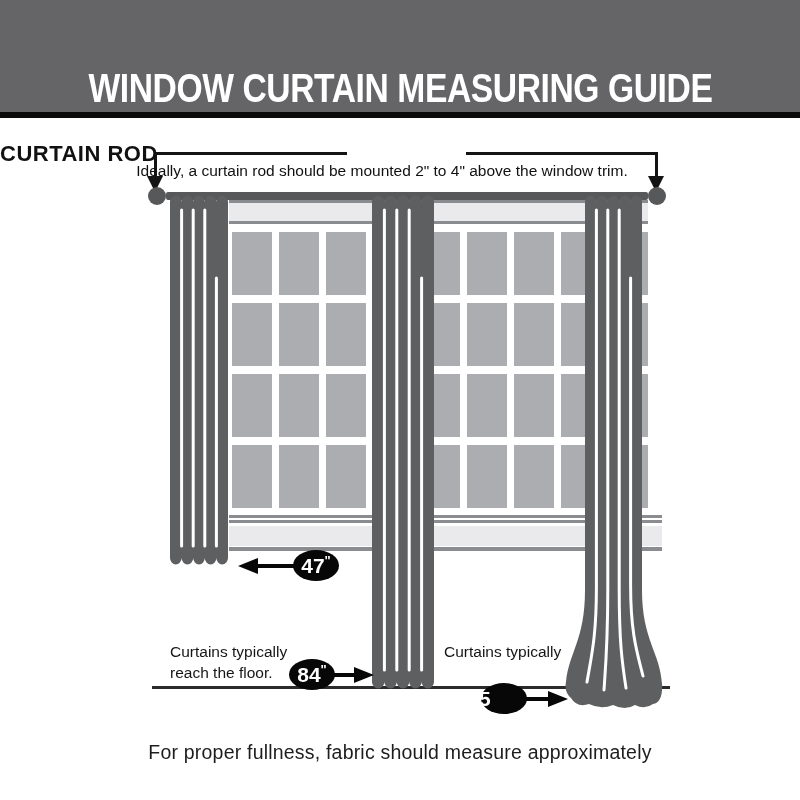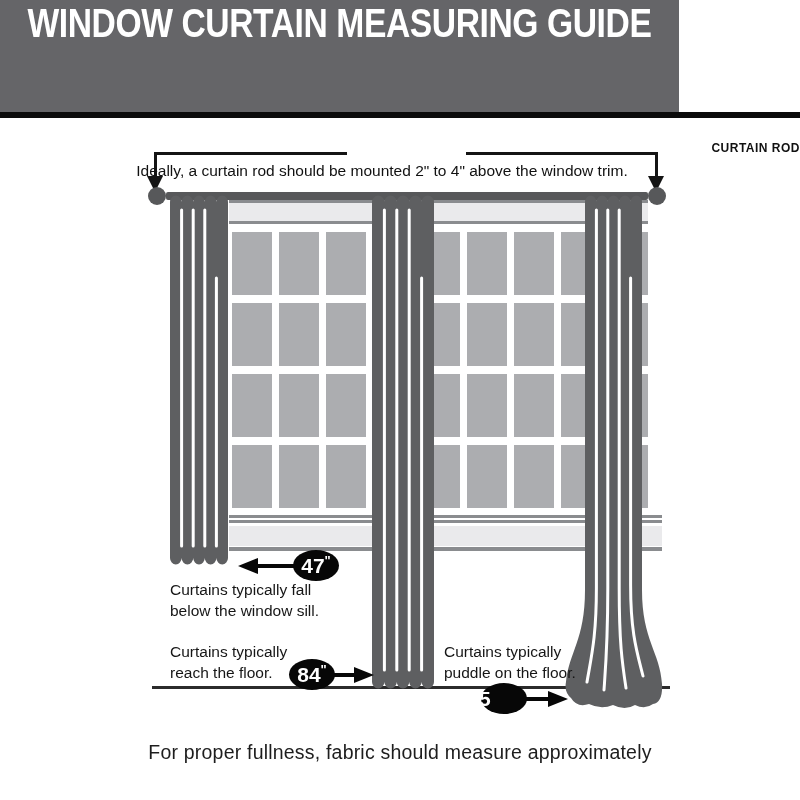--- a/index.html
+++ b/index.html
@@ -1,34 +1,34 @@
 <!DOCTYPE html>
 <html><head>
 <meta charset="utf-8">
 <style>
   * { margin:0; padding:0; box-sizing:border-box; }
   html,body { background:#fff; }
   body { font-family:"Liberation Sans","DejaVu Sans",sans-serif; }
   .page { position:relative; width:800px; height:800px; background:#ffffff; overflow:hidden; margin:0 auto; }
 
   
-  .banner { position:absolute; left:0; top:0; width:679px; height:112px; background:#656568;
-            display:flex; align-items:flex-start; justify-content:center; }
+  .banner { position:absolute; left:0; top:0; width:800px; height:112px; background:#656568;
+            display:flex; align-items:flex-end; justify-content:center; }
   .banner-rule { position:absolute; left:0; top:112px; width:800px; height:6px; background:#0b0b0b; }
   .banner h1 { color:#ffffff; font-weight:700; font-size:41px; letter-spacing:-0.5px;
                transform:scaleX(0.82); transform-origin:center; white-space:nowrap; }
 
   
   .hline { position:absolute; height:3px; background:#141414; }
   .vline { position:absolute; width:3px; background:#141414; }
   .arrowhead-down { position:absolute; width:0; height:0;
                     border-left:8px solid transparent; border-right:8px solid transparent;
                     border-top:16px solid #141414; }
-  .rod-label { position:absolute; left:0; top:141px; width:800px; text-align:right;
-               font-size:12px; font-weight:700; letter-spacing:.5px; color:#111; }
+  .rod-label { position:absolute; left:0; top:141px; width:800px; text-align:left;
+               font-size:22px; font-weight:700; letter-spacing:.5px; color:#111; }
   .rod-note  { position:absolute; left:0; top:162px; width:764px; text-align:center;
                font-size:15.5px; color:#111; }
 
   
   .rod-bar { position:absolute; left:166px; top:192px; width:482px; height:8px; background:#57585A; border-radius:2px; }
   .finial { position:absolute; width:18px; height:18px; border-radius:50%; background:#57585A; top:187px; }
   .finial.l { left:148px; } .finial.r { left:648px; }
 
   
   .win-line { position:absolute; background:#8A8C8F; }
@@ -148,39 +148,34 @@
       </g>
     </svg>
   </div>
 
   <div class="head-left" style="left:238px; top:558px;"></div>
   <div class="m-line" style="left:256px; top:564px; width:40px;"></div>
   <div class="oval" style="left:293px; top:550px;">
     <span class="num">47</span>
       <span class="unit">"</span>
   </div>
-  <div class="caption" style="left:170px; top:580px;">
-    <div>Curtains typically fall</div>
-    <div>below the window sill.</div>
-  </div>
 
   <div class="caption" style="left:170px; top:642px;">
     <div>Curtains typically</div>
     <div>reach the floor.</div>
   </div>
   <div class="oval" style="left:289px; top:659px;text-align:center;">
     <span class="num">84</span>
       <span class="unit">"</span>
   </div>
   <div class="m-line" style="left:331px; top:673px; width:26px;"></div>
   <div class="head-right" style="left:354px; top:667px;"></div>
 
   <div class="caption" style="left:444px; top:642px;">
     <div>Curtains typically</div>
-    <div>puddle on the floor.</div>
   </div>
   <div class="oval" style="left:481px; top:683px;gap:44px;">
     <span class="num">95</span>
       <span class="unit">"</span>
   </div>
   <div class="m-line" style="left:523px; top:697px; width:28px;"></div>
   <div class="head-right" style="left:548px; top:691px;"></div>
 
   <div class="footnote">
     <div>For proper fullness, fabric should measure approximately</div>

